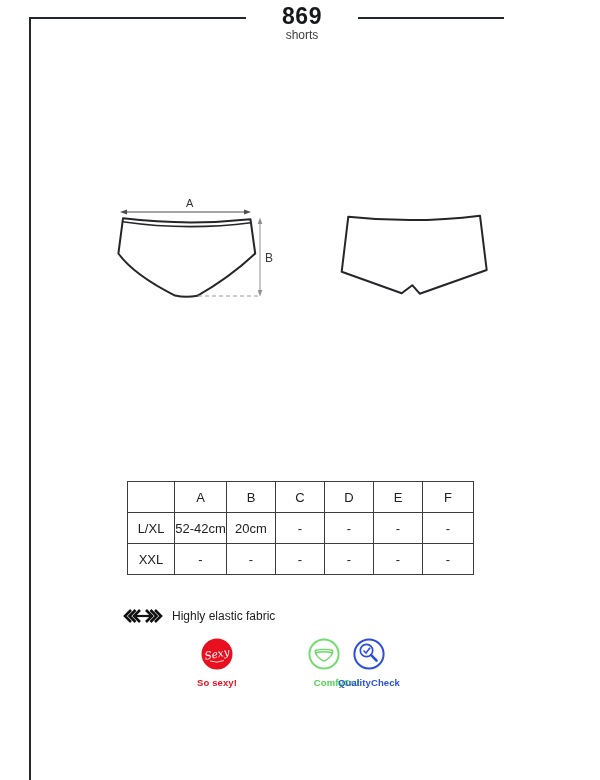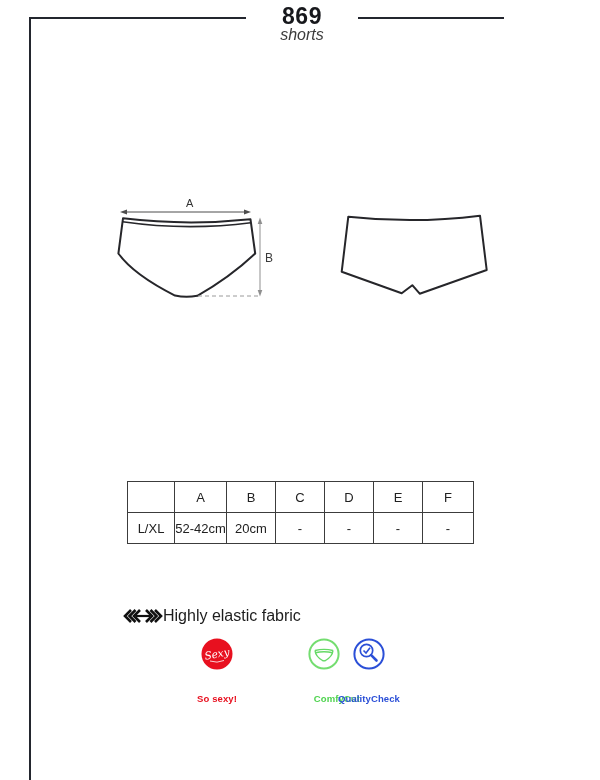--- a/index.html
+++ b/index.html
@@ -8,43 +8,43 @@
 
   
   #frame{position:absolute;left:29px;top:17px;width:538px;height:763px;
          border:2px solid #23262e;border-bottom:none;}
 
   
   #title-block{position:absolute;left:246px;top:0;width:112px;height:44px;
                background:#ffffff;text-align:center;z-index:3;}
   #title-block .title{font-size:23px;font-weight:bold;color:#17181c;line-height:26px;
                       letter-spacing:.5px;margin-top:3px;}
-  #title-block .subtitle{font-size:16px;color:#3c3c3c;line-height:12px;font-style:italic;}
+  #title-block .subtitle{font-size:12px;color:#3c3c3c;line-height:12px;}
 
   
   .drawing{position:absolute;}
   #front-drawing{left:100px;top:190px;}
   #back-drawing{left:330px;top:195px;}
 
   
   #size-table{position:absolute;left:127px;top:481px;border-collapse:collapse;
               table-layout:fixed;width:346px;}
   #size-table th,#size-table td{border:1px solid #3c3c3c;height:30px;padding:0;
               text-align:center;vertical-align:middle;font-size:13px;font-weight:400;
               color:#212121;background:#ffffff;}
 
   
   #fabric-note{position:absolute;left:123px;top:604px;height:24px;display:flex;
                align-items:center;}
-  #fabric-note .note-text{font-size:16px;color:#1d1d1d;}
+  #fabric-note .note-text{margin-left:9px;font-size:12px;color:#1d1d1d;}
 
   
   .badge{position:absolute;top:638px;width:72px;text-align:center;}
   .badge .circle{display:inline-block;width:32px;height:32px;}
-  .badge .blabel{margin-top:19px;font-size:9.5px;font-weight:bold;letter-spacing:.1px;}
+  .badge .blabel{margin-top:3px;font-size:9.5px;font-weight:bold;letter-spacing:.1px;}
   #badge-sexy{left:181px;}          #badge-sexy .blabel{color:#e8101f;}
   #badge-multistretch{left:235px;}  #badge-multistretch .blabel{color:#ec0f8a;}
   #badge-comfycut{left:288px;}      #badge-comfycut .blabel{color:#4ed34e;text-align:right;}
   #badge-qualitycheck{left:333px;}  #badge-qualitycheck .blabel{color:#2b4fd7;}
 </style>
 </head>
 <body>
 
 <div id="page">
 
@@ -106,20 +106,29 @@
     </tr>
     <tr>
       <td>L/XL</td>
       <td>52-42cm</td>
       <td>20cm</td>
       <td>-</td>
       <td>-</td>
       <td>-</td>
       <td>-</td>
     </tr>
+    <tr>
+      <td>XXL</td>
+      <td>-</td>
+      <td>-</td>
+      <td>-</td>
+      <td>-</td>
+      <td>-</td>
+      <td>-</td>
+    </tr>
   </tbody>
     </table>
 
   <div id="fabric-note">
     <svg width="40" height="16" viewBox="0 0 40 16">
       <g stroke="#111" stroke-width="2.6" fill="none">
         <path d="M 8,2 L 2,8 L 8,14"></path>
         <path d="M 12.5,2 L 6.5,8 L 12.5,14"></path>
         <path d="M 17,2 L 11,8 L 17,14"></path>
         <line x1="13" y1="8" x2="27" y2="8" stroke-width="2.2"></line>

